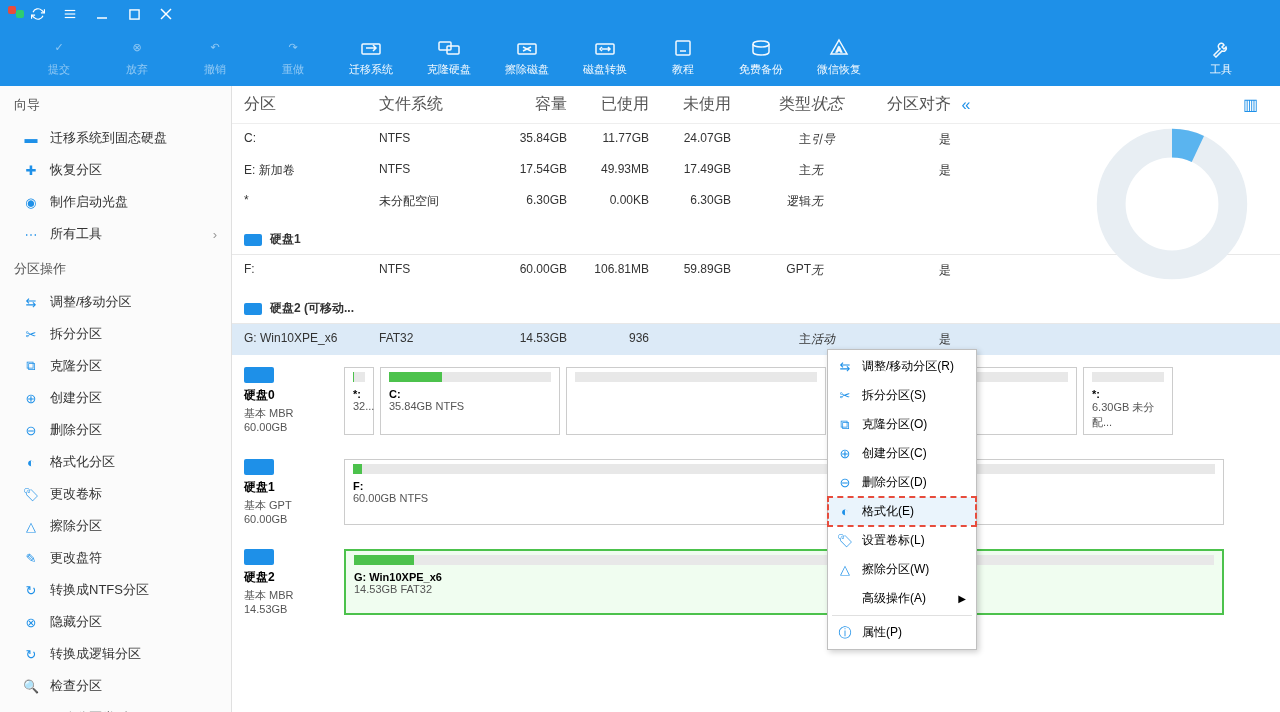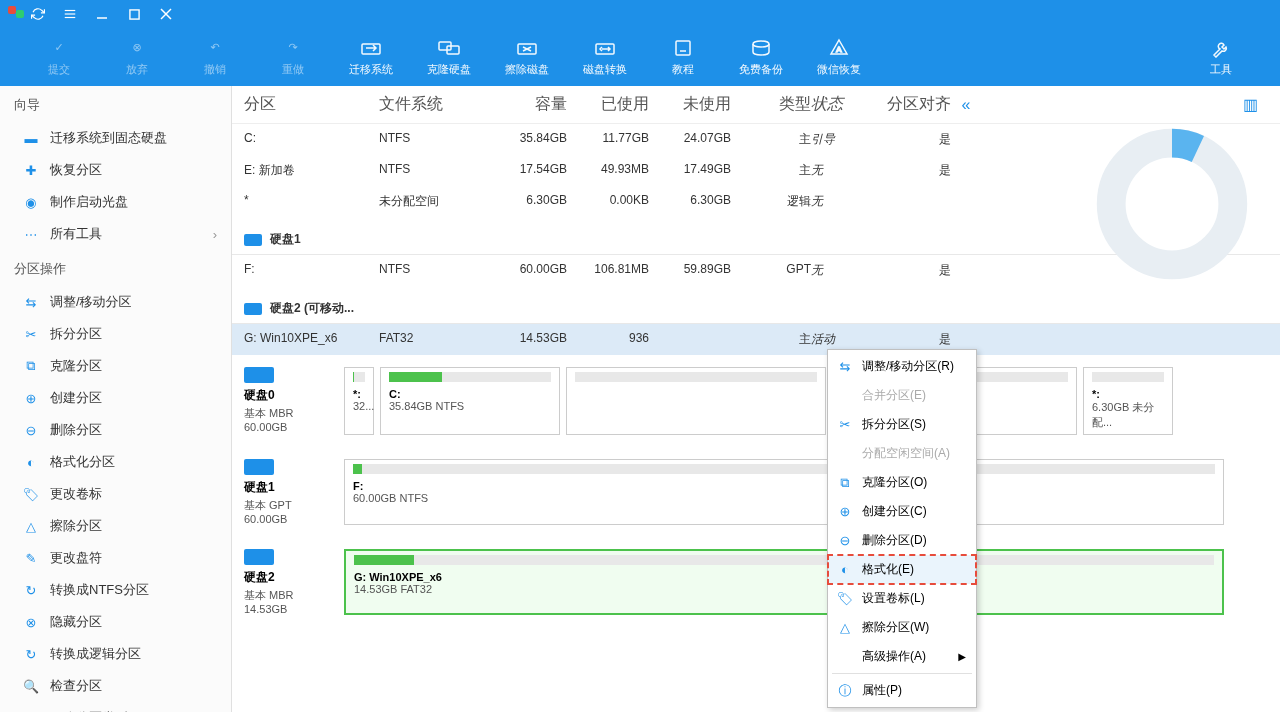--- a/index.html
+++ b/index.html
@@ -454,31 +454,23 @@
         <circle cx="50" cy="50" r="38" fill="none" stroke="#e8eef3" stroke-width="18"></circle>
         <circle cx="50" cy="50" r="38" fill="none" stroke="#5ab4ef" stroke-width="18" stroke-dasharray="16.7 222" transform="rotate(-90 50 50)"></circle>
       </svg>
     </div>
 
     <div class="context-menu">
       <div class="mitem">
           <span class="micon">⇆</span>
           <span>调整/移动分区(R)</span>
         </div>
-      <div class="mitem disabled">
-          <span class="micon"></span>
-          <span>合并分区(E)</span>
-        </div>
       <div class="mitem">
           <span class="micon">✂</span>
           <span>拆分分区(S)</span>
-        </div>
-      <div class="mitem disabled">
-          <span class="micon"></span>
-          <span>分配空闲空间(A)</span>
         </div>
       <div class="mitem">
           <span class="micon">⧉</span>
           <span>克隆分区(O)</span>
         </div>
       <div class="mitem">
           <span class="micon">⊕</span>
           <span>创建分区(C)</span>
         </div>
       <div class="mitem">

